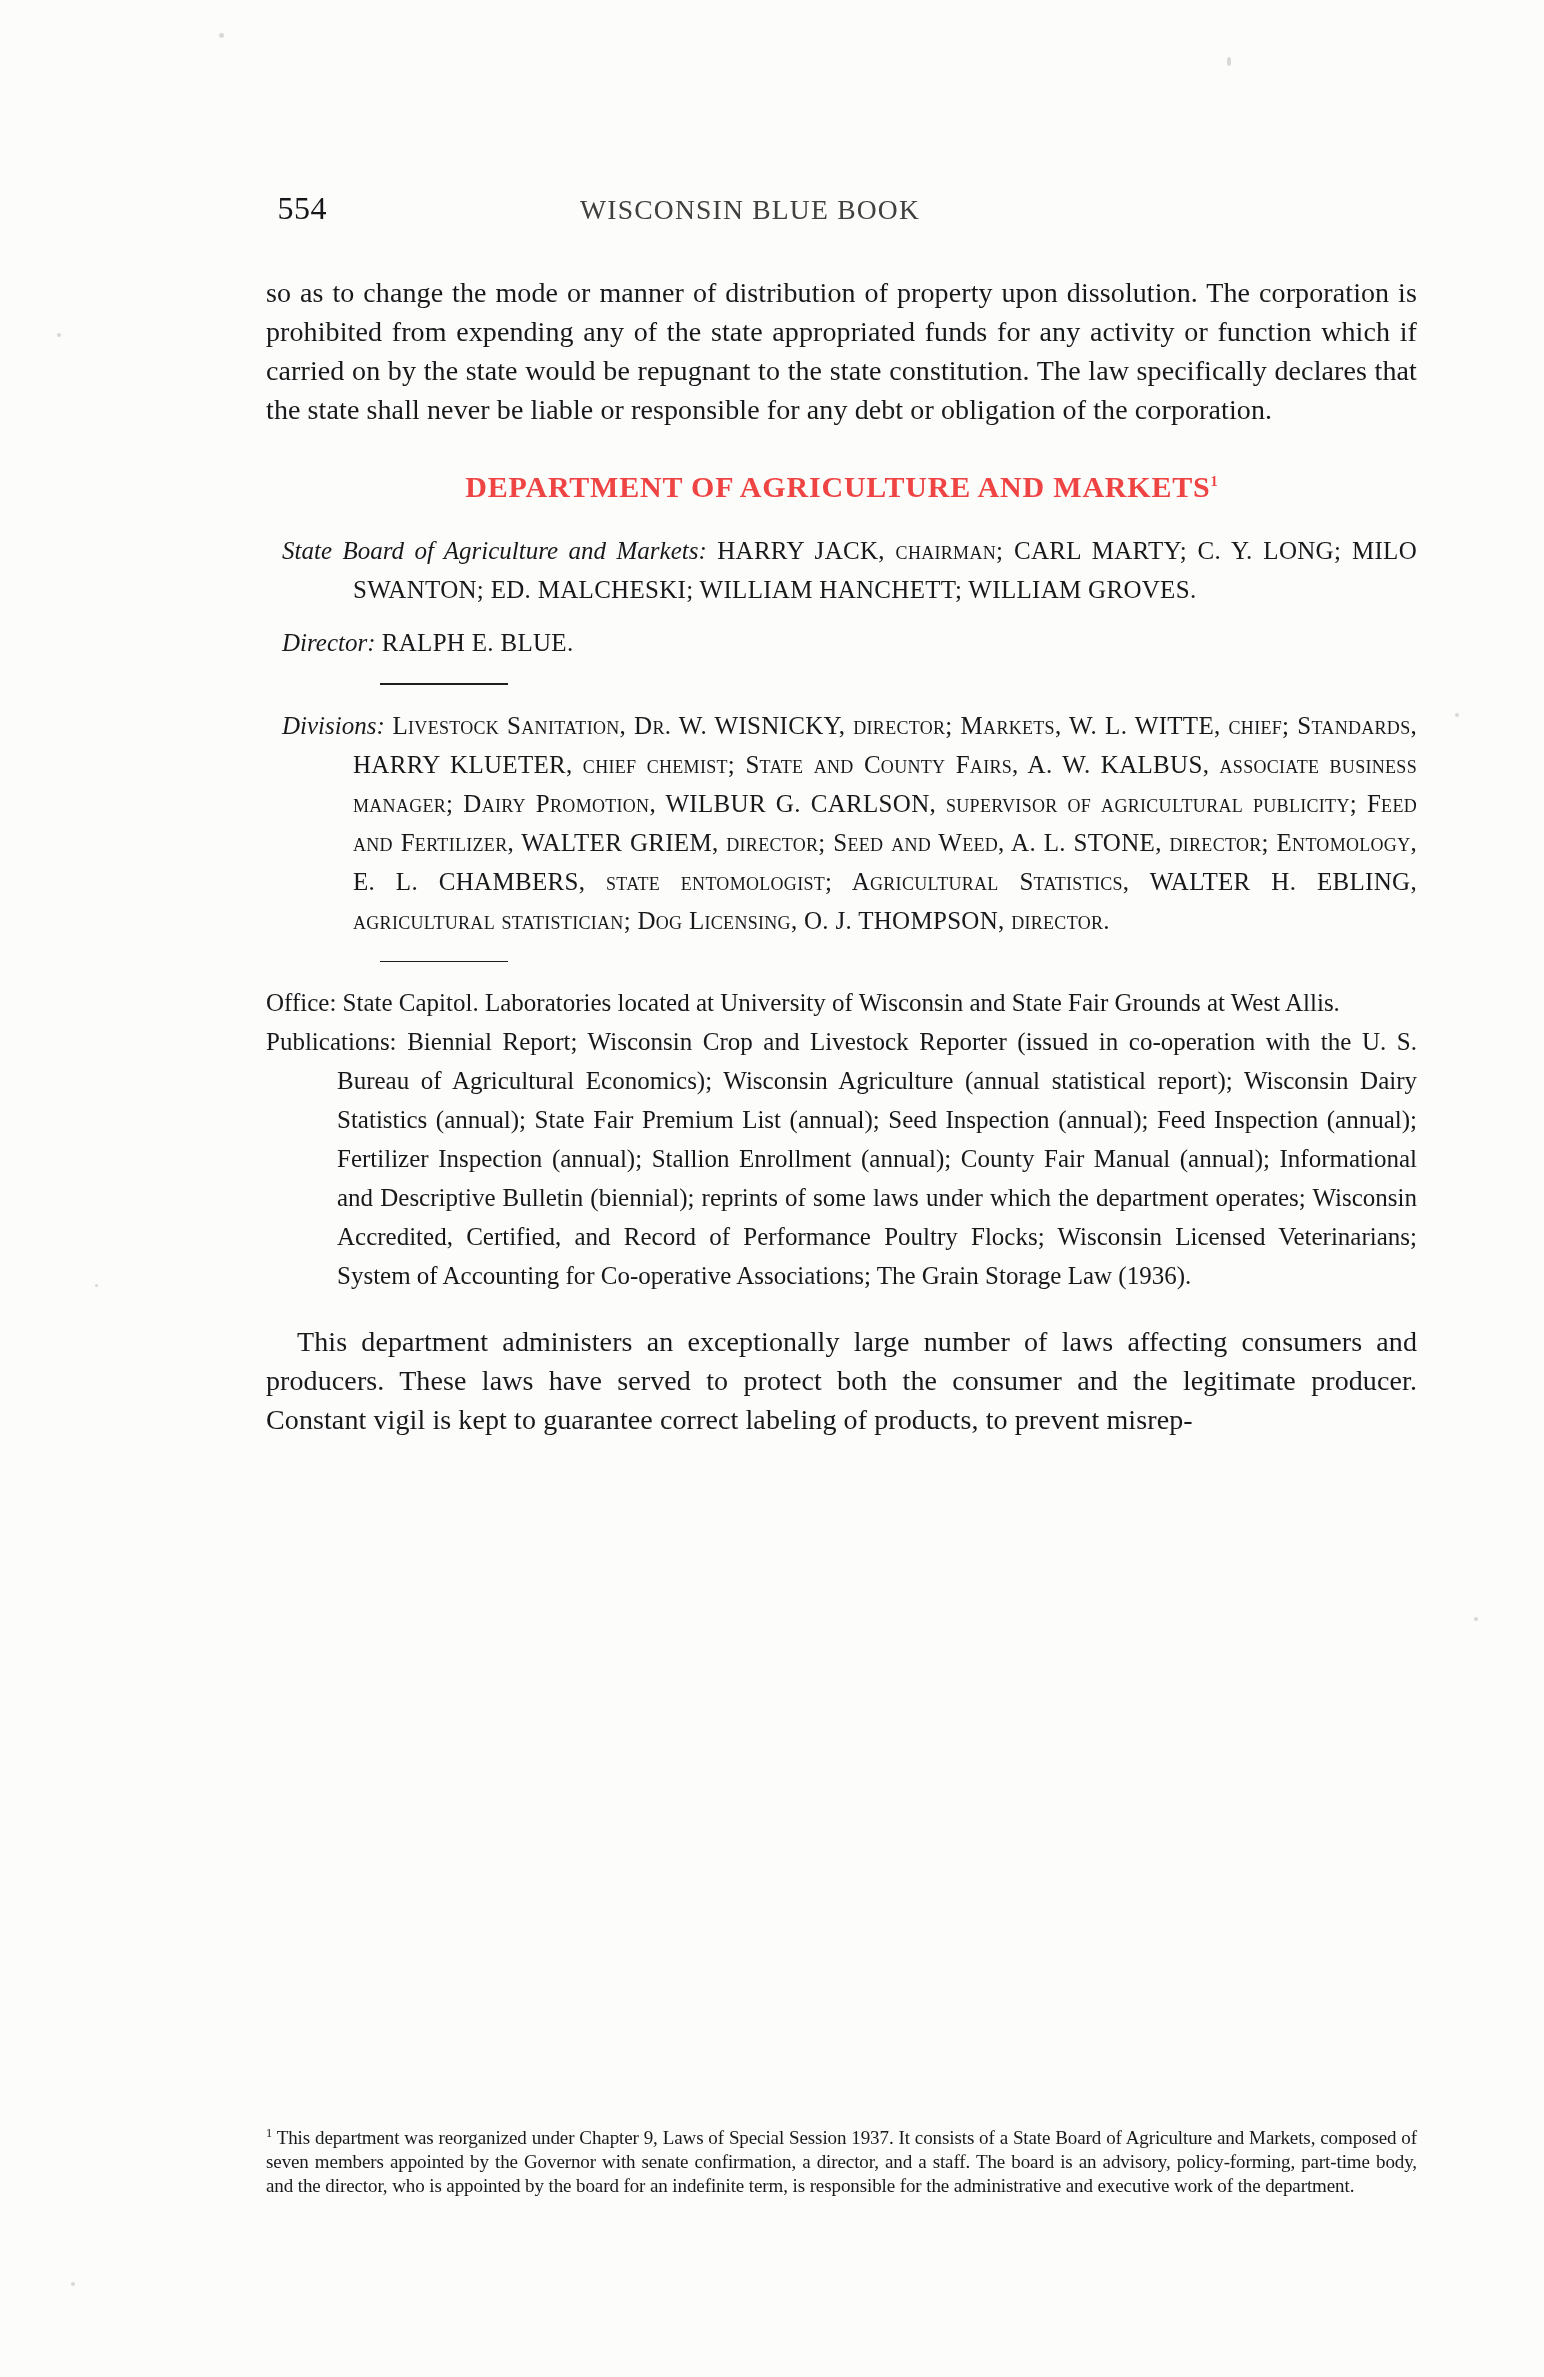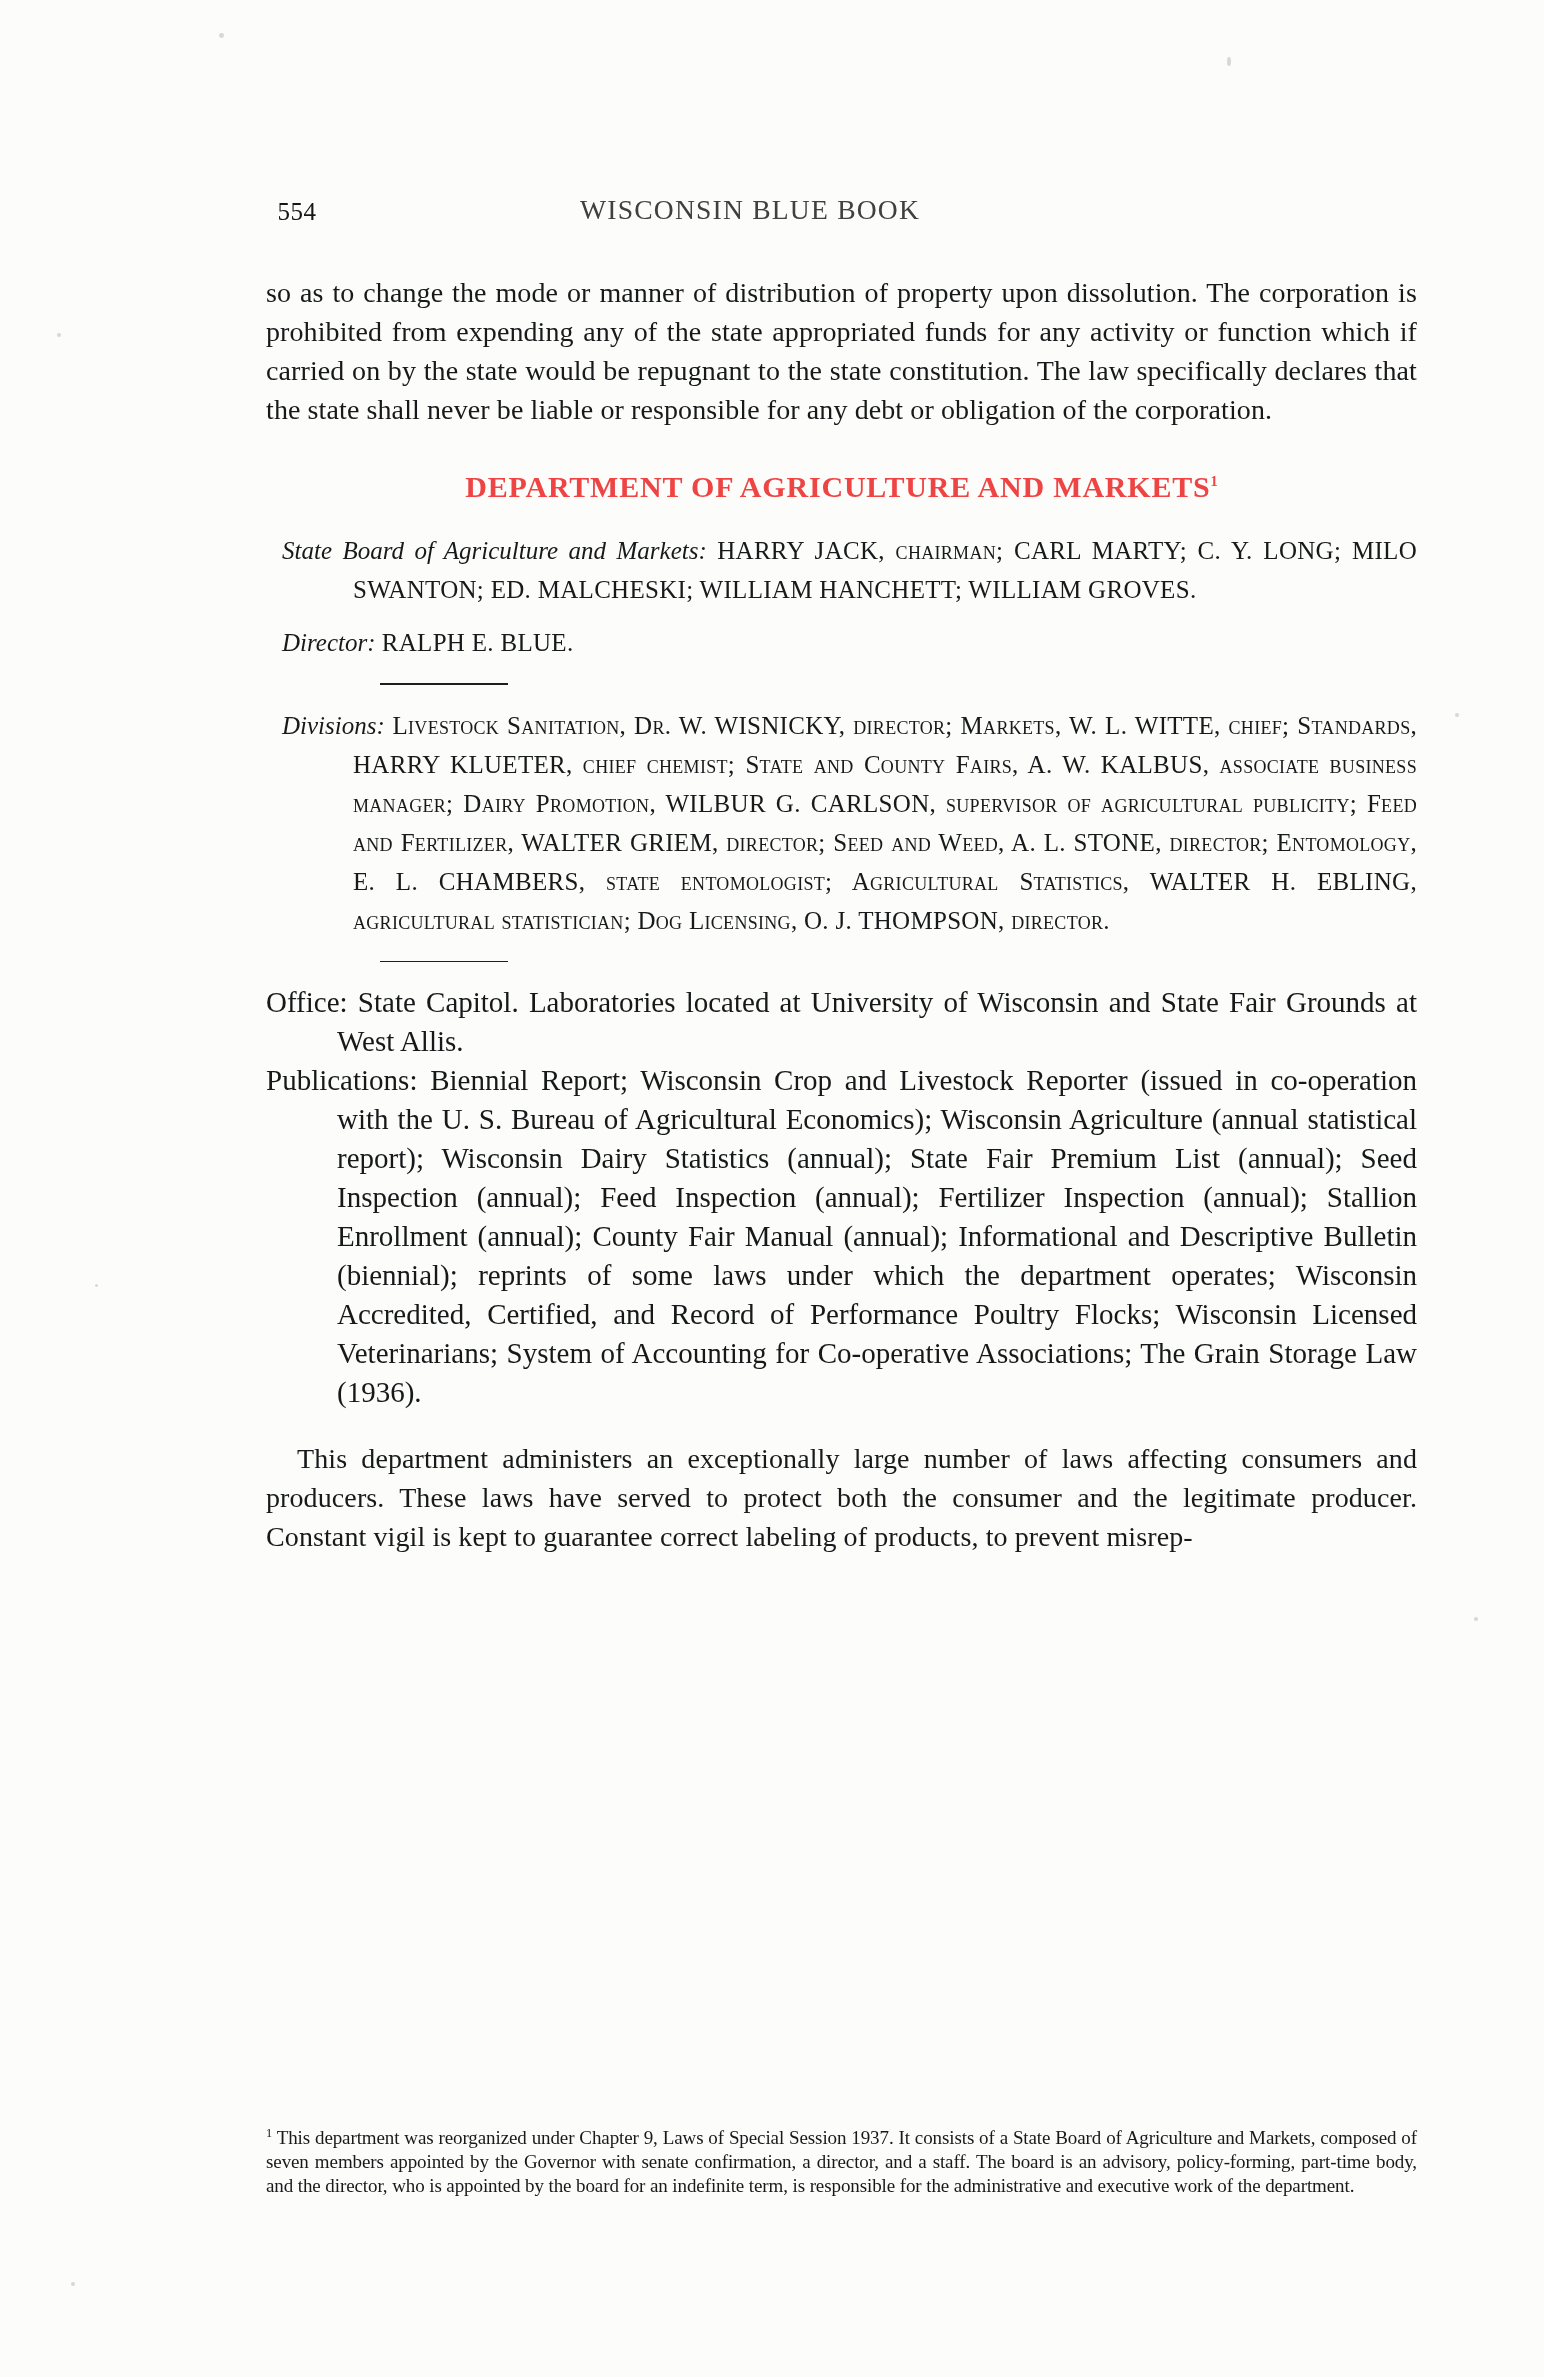--- a/index.html
+++ b/index.html
@@ -36,22 +36,22 @@
   }
   
   .runhead {
     position: relative;
     height: 57px;
     margin-bottom: 26px;
   }
   .folio {
     position: absolute;
     left: 11.4px;
-    top: 8px;
-    font-size: 25px;
+    top: 0;
+    font-size: 32px;
     letter-spacing: 0.5px;
     color: #141618;
   }
   .runtitle {
     position: absolute;
     left: 314px;
     top: 3.8px;
     font-size: 27.6px;
     letter-spacing: 1.2px;
     color: #404040;
@@ -113,21 +113,21 @@
     height: 1.4px;
     background: #1c1e20;
     margin: 21px 0 21px 114px;
   }
   .rule.two {
     margin-left: 114px;
   }
 
   
   .officeblk {
-    font-size: 29px;
+    font-size: 25px;
     line-height: 39px;
     text-align: justify;
     padding-left: 71px;
     text-indent: -71px;
   }
   .footnote {
     position: absolute;
     left: 266px;
     top: 2121px;
     width: 1151px;

